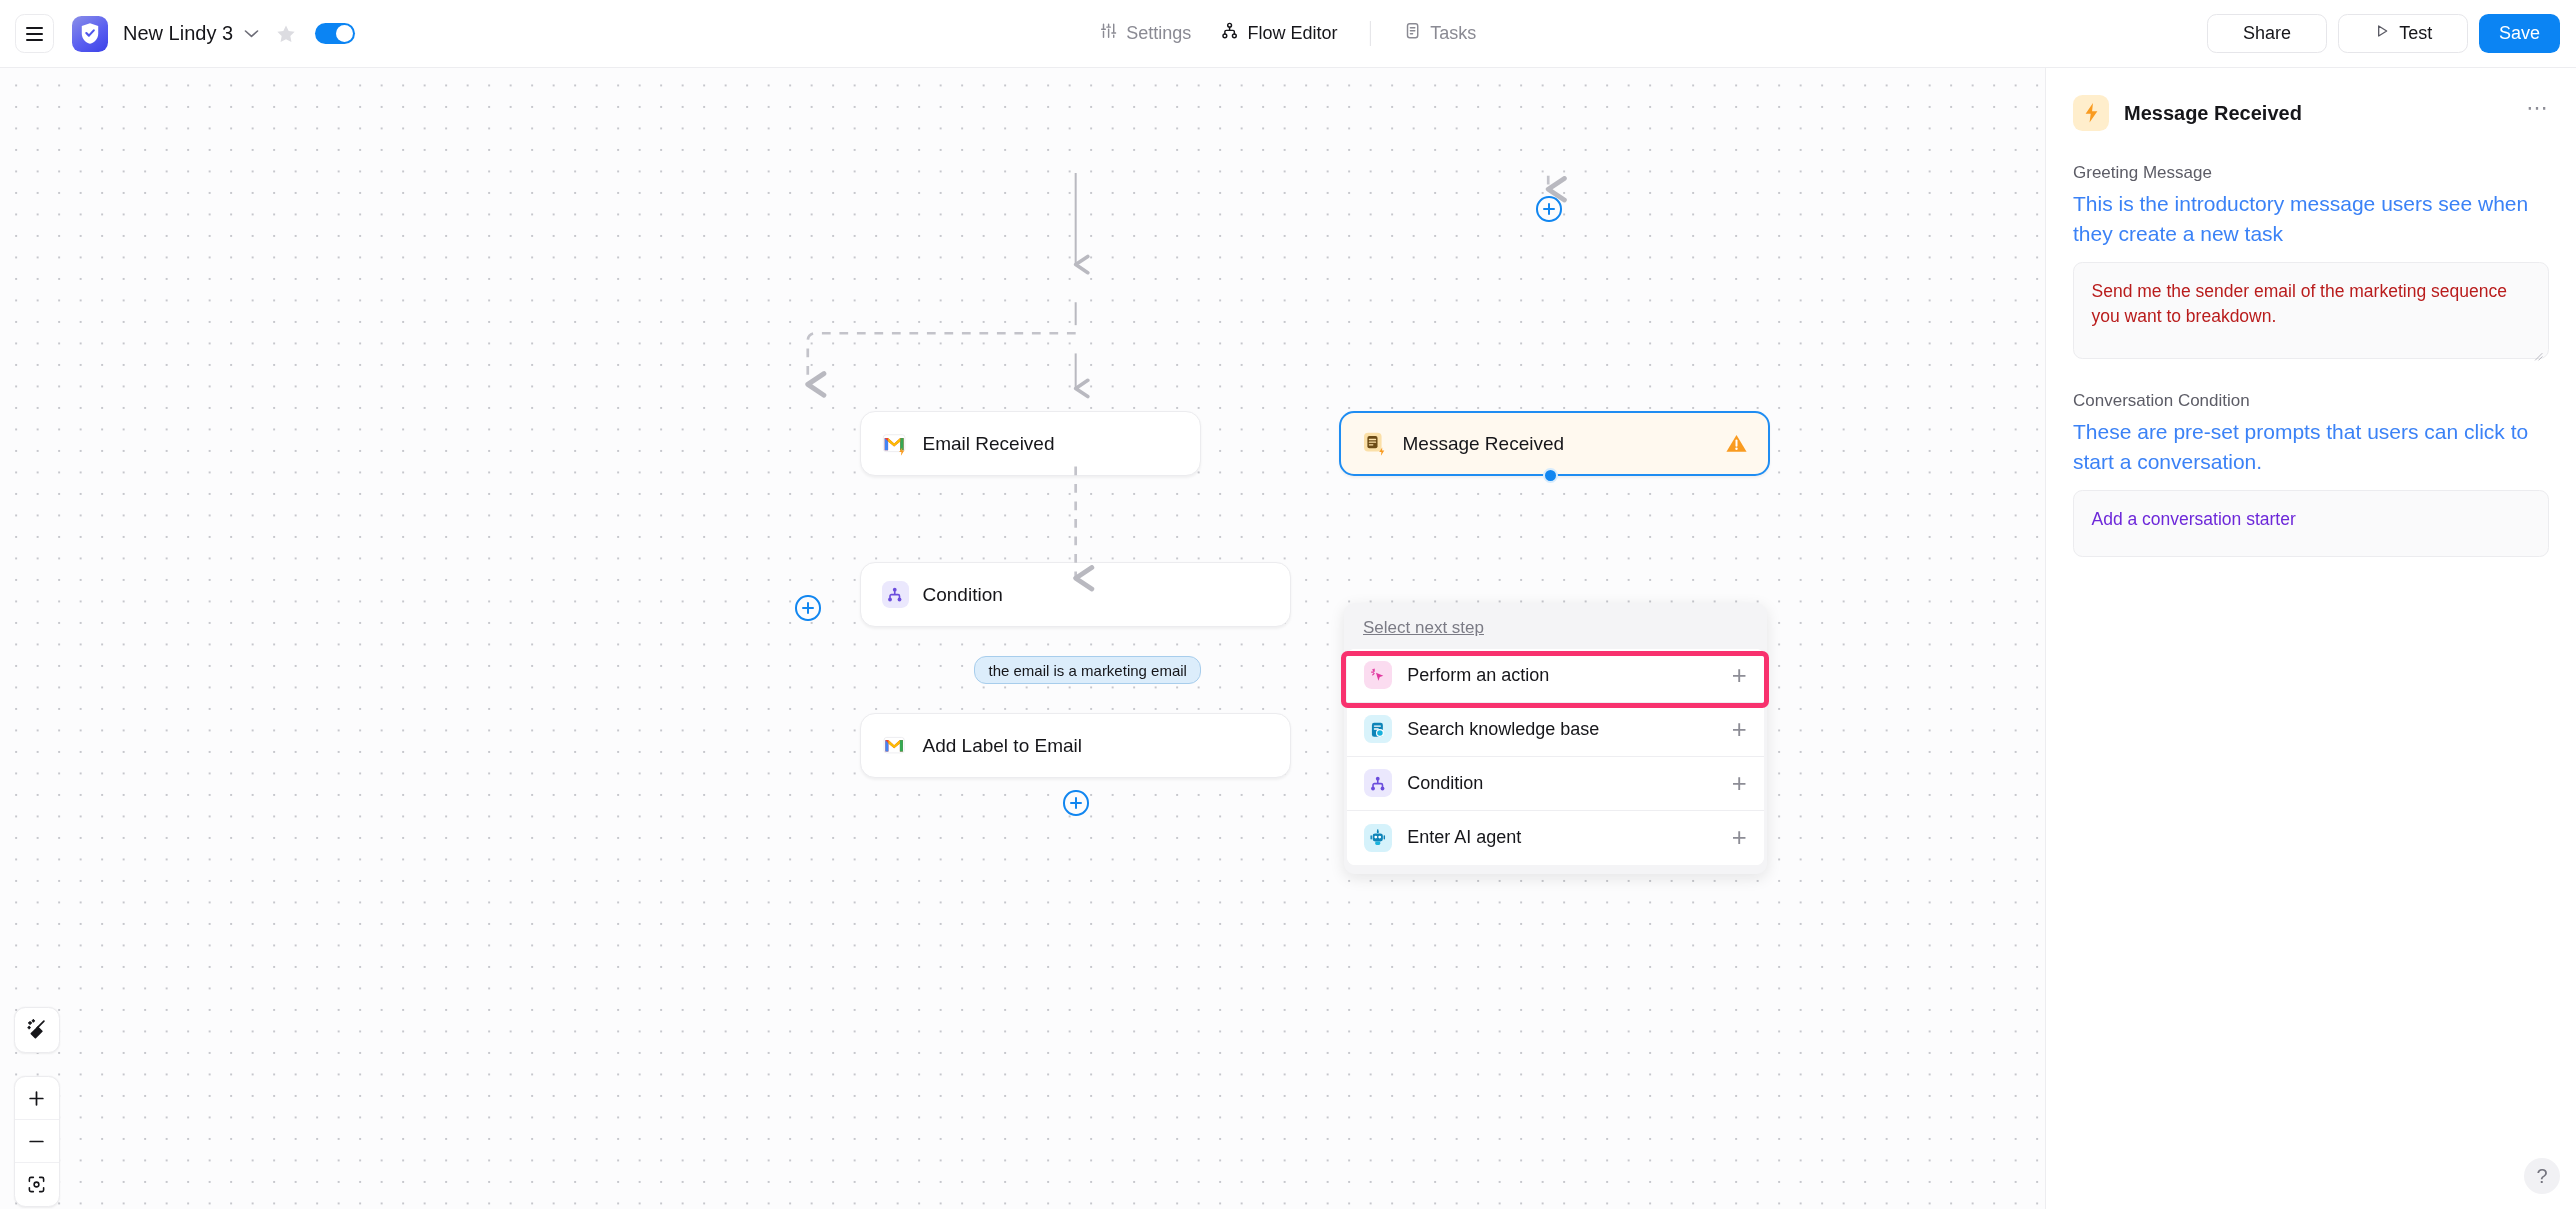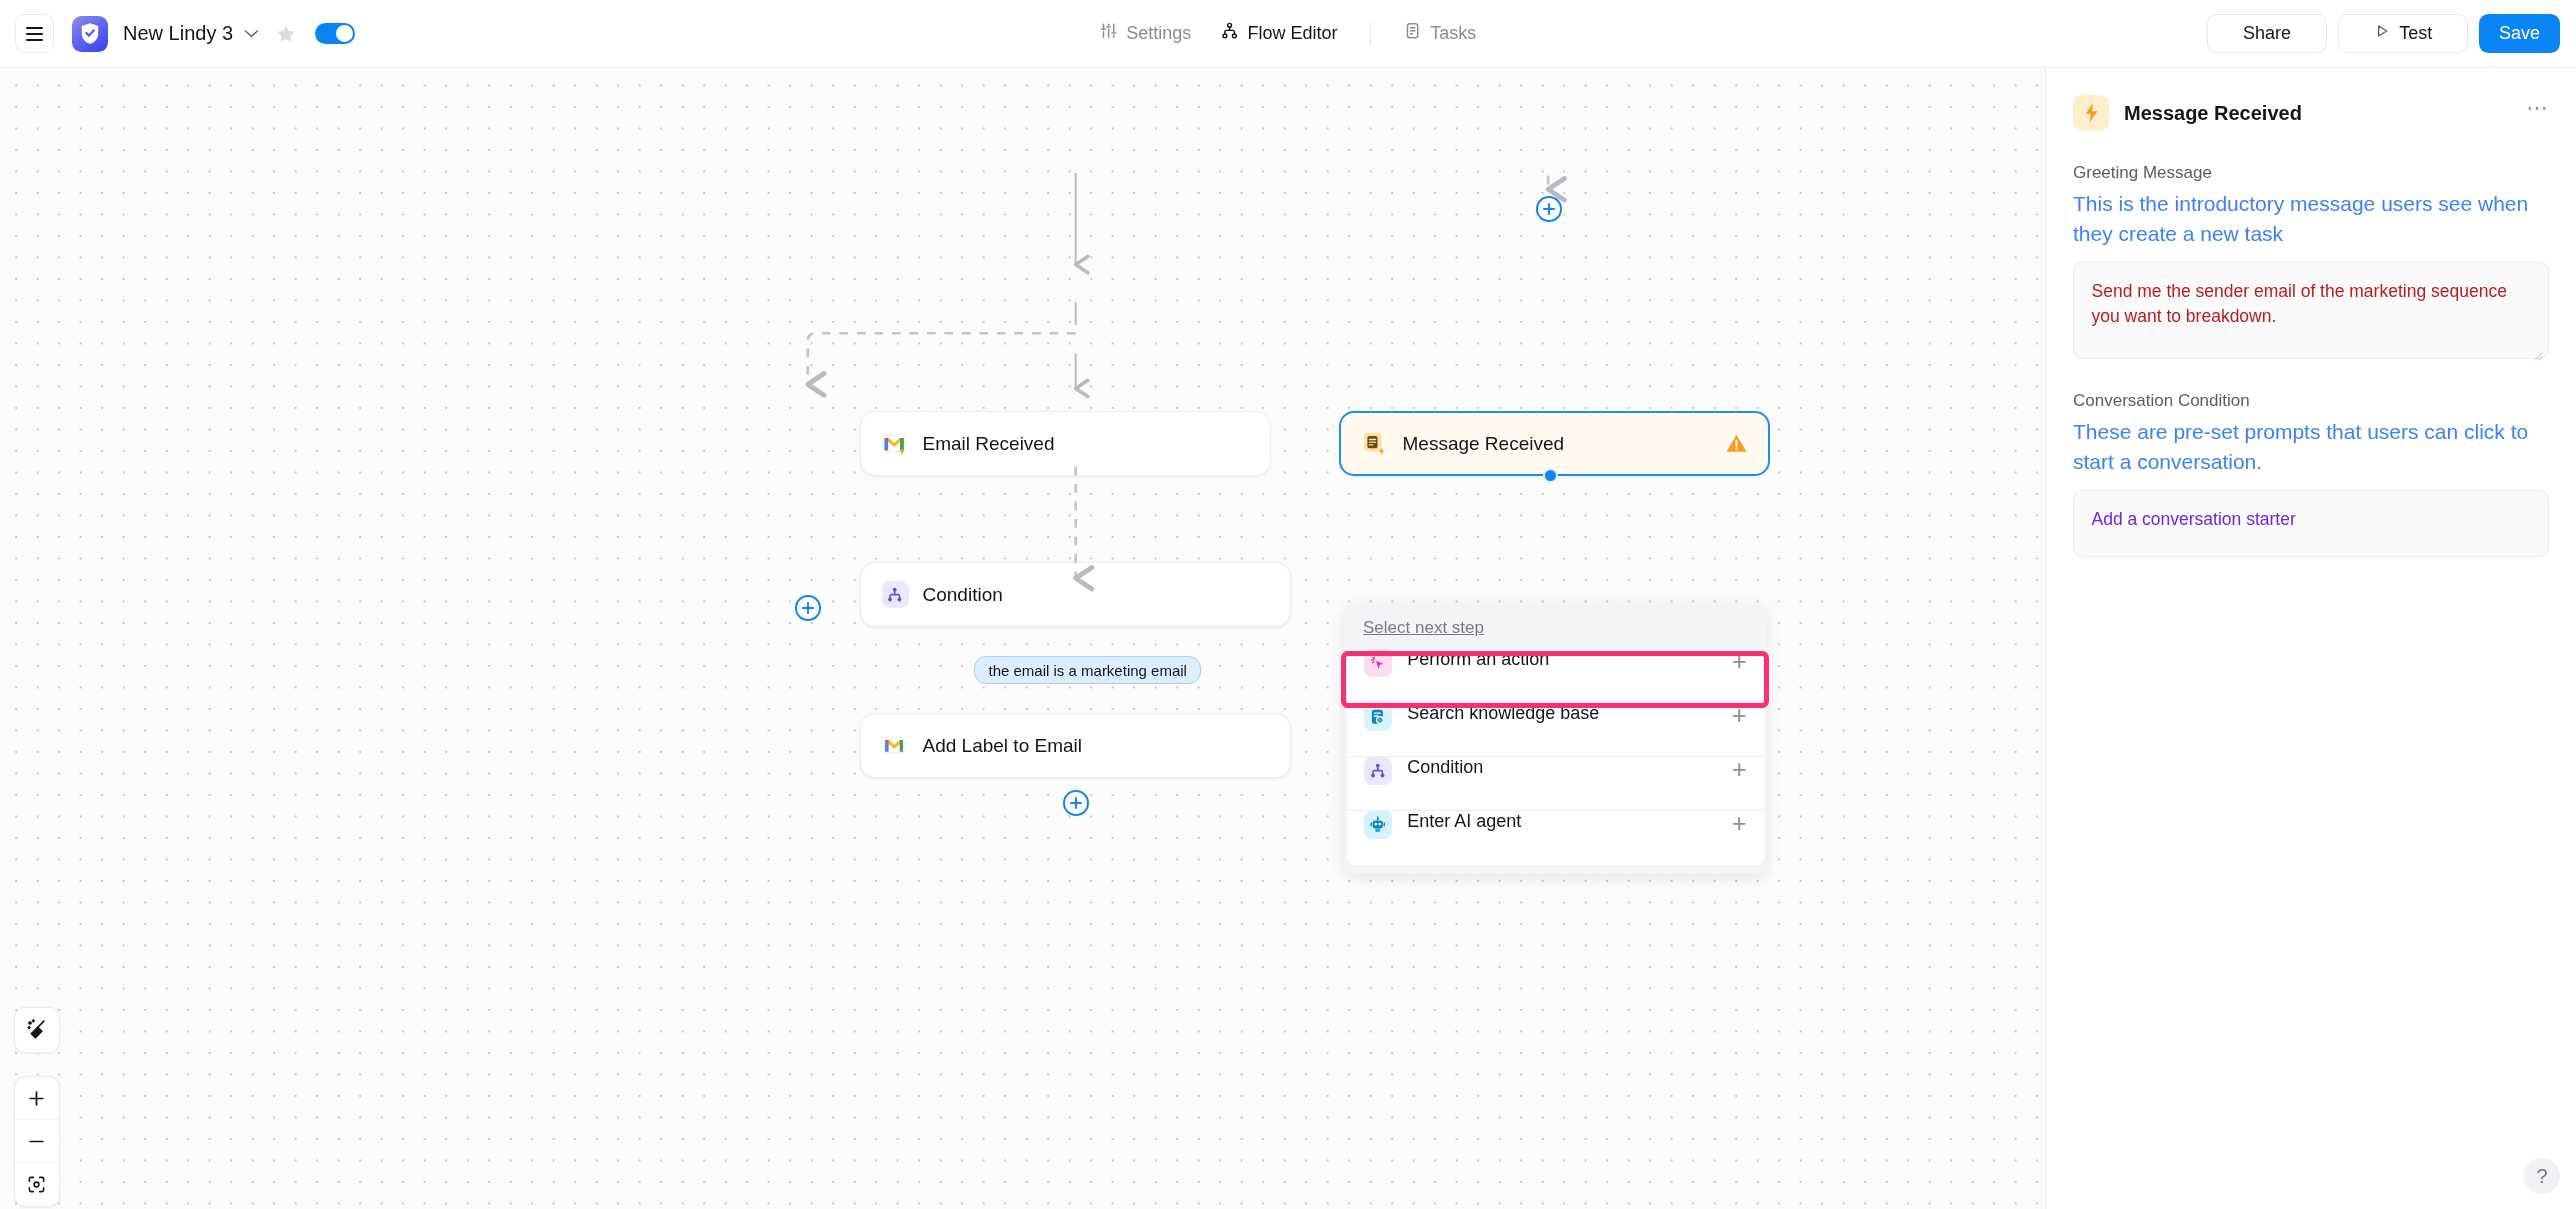--- a/index.html
+++ b/index.html
@@ -143,21 +143,21 @@
     position: absolute; left: 1344px; top: 535px;
     width: 423px; background: #f4f4f6;
     border-radius: 10.8px; padding: 0 0 9.4px 0; z-index: 25;
     box-shadow: 0 4px 15px rgba(16,16,24,.10);
   }
   .step-menu-title {
     font-size: 17px; color: #7b7b85; padding: 15px 19px 10.8px 19px; text-decoration: underline;
   }
   .step-list { background: #fff; border-radius: 8px; overflow: hidden; margin: 0 2.7px; }
   .step-item {
-    display: flex; align-items: flex-start; gap: 15px;
+    display: flex; align-items: center; gap: 15px;
     padding: 0 17.5px; height: 54px; cursor: pointer; background: #fff;
     border-bottom: 1.3px solid #eeeef1;
   }
   .step-item:last-child { border-bottom: none; }
   .step-item-label { font-size: 18px; color: #16161a; white-space: nowrap; }
   .step-plus { margin-left: auto; font-size: 25.6px; color: #8d8d96; line-height: 1; font-weight: 300; }
   .step-icon-box {
     width: 28px; height: 28px; border-radius: 7.4px; flex: none;
     display: flex; align-items: center; justify-content: center;
   }
@@ -327,21 +327,21 @@
 
     <path d="M1598 424 L1598 476" stroke="#b9b9c0" stroke-width="3" fill="none" marker-end="url(#ah)"></path>
 
     <path d="M1598 394 L1212 394 Q1200 394 1200 406 L1200 470" stroke="#c3c3ca" stroke-width="4" stroke-dasharray="13 13" fill="none" marker-end="url(#ah)"></path>
 
     <path d="M1598 592 L1598 758" stroke="#c3c3ca" stroke-width="4" stroke-dasharray="13 13" fill="none" marker-end="url(#ah)"></path>
 
     <path d="M2300 160 L2300 180" stroke="#c3c3ca" stroke-width="4" stroke-dasharray="13 13" fill="none" marker-end="url(#ah)"></path>
   </svg>
 
-  <div class="node" style="left:860px;top:343px;width:411px;height:65px;">
+  <div class="node" style="left:860px;top:343px;width:341px;height:65px;">
     <span class="node-icon">
       <svg width="27" height="27" viewBox="0 0 40 40">
         <rect x="2" y="7" width="32" height="25" rx="4" fill="#ffffff" stroke="#e4e4e9" stroke-width="1"></rect>
         <path d="M4 12 L4 30 L9 30 L9 17 L18 24.5 L27 17 L27 30 L32 30 L32 12 L27 12 L18 20 L9 12 Z" fill="#ea4335"></path>
         <path d="M4 12 L4 30 L9 30 L9 17 Z" fill="#4285f4"></path>
         <path d="M27 12 L27 30 L32 30 L32 12 Z" fill="#34a853"></path>
         <path d="M9 17 L18 24.5 L27 17 L27 12 L18 20 L9 12 Z" fill="#fbbc05"></path>
         <path d="M30 26 L25.5 32.5 H28.8 L28 38 L33 30.5 H29.8 Z" fill="#f99b20"></path>
       </svg>
     </span>

